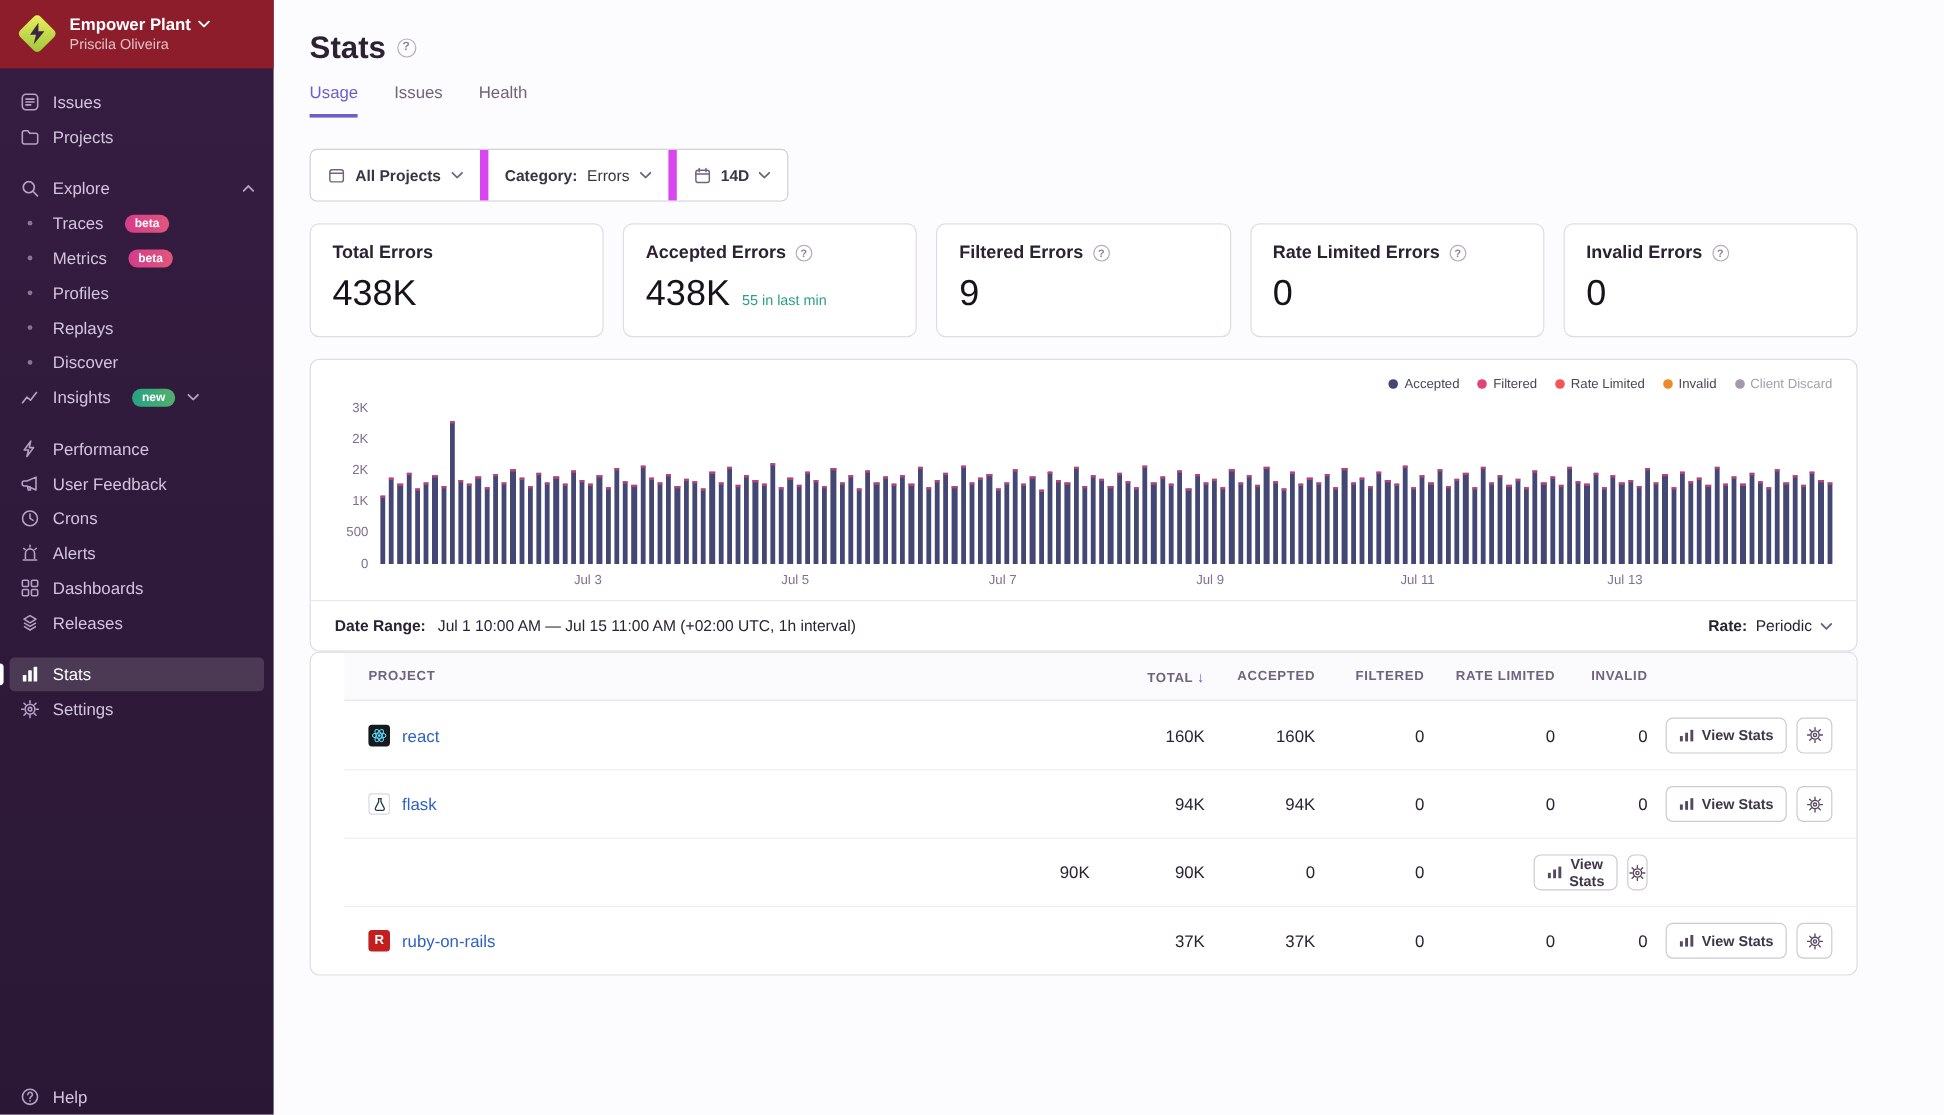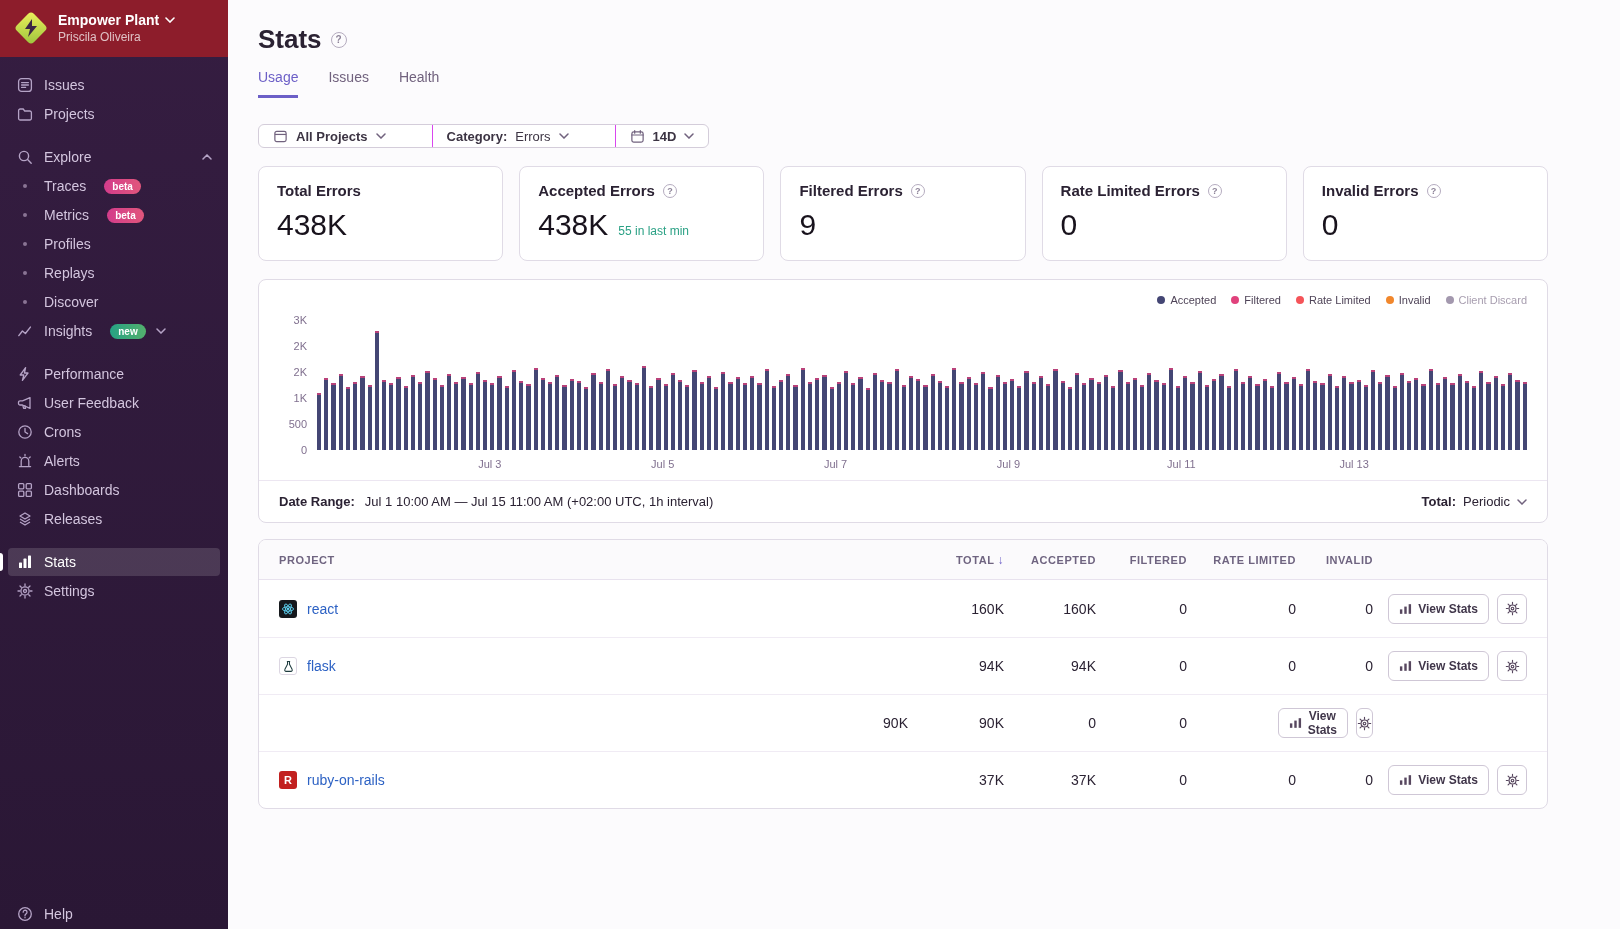--- a/index.html
+++ b/index.html
@@ -47,23 +47,23 @@
   .page-head { display:flex; align-items:center; gap:9px; }
   .page-title { font-size:26px; font-weight:700; color:#2b2233; }
   .qmark { width:16px; height:16px; border-radius:50%; border:1px solid #b5acbf; color:#8d8398; font-size:10px; font-weight:700;
     display:inline-flex; align-items:center; justify-content:center; flex:none; cursor:pointer; }
   .qmark.small { width:14px; height:14px; font-size:9px; }
   .tabs { display:flex; gap:30px; margin-top:14px; }
   .tab { font-size:14px; color:#71627e; padding-bottom:10px; cursor:pointer; border-bottom:3px solid transparent; }
   .tab.active { color:#6C5FC7; border-bottom-color:#6C5FC7; }
 
   .filter-bar { margin-top:26px; display:inline-flex; align-items:stretch; background:#fff; border:1px solid #d4cdda;
-    border-radius:6px; height:24px; font-size:13px; color:#2b2233; }
+    border-radius:6px; height:44px; font-size:13px; color:#2b2233; }
   .filter-seg { display:flex; align-items:center; gap:8px; padding:0 14px; cursor:pointer; color:#3c3443; }
-  .filter-seg + .filter-seg { border-left:1px solid #d946ef;margin-left:32px; }
+  .filter-seg + .filter-seg { border-left:7px solid #d946ef; }
   .fstrong { font-weight:700; }
   .ficon { color:#71627e; }
 
   .cards { display:flex; gap:16px; margin-top:18px; }
   .scard { flex:1; background:#fff; border:1px solid #e0dbe6; border-radius:8px; padding:15px 18px 18px; }
   .scard-title { font-size:15px; font-weight:700; color:#2b2233; display:flex; gap:8px; align-items:center; }
   .scard-value { font-size:30px; color:#18121c; margin-top:9px; display:flex; align-items:baseline; gap:10px; }
   .scard-sub { font-size:12px; color:#2BA185; }
 
   .panel { background:#fff; border:1px solid #e0dbe6; border-radius:8px; }
@@ -84,21 +84,21 @@
   .cf-left { display:flex; gap:10px; align-items:center; }
   .cf-label { font-weight:700; }
   .type-select { display:flex; gap:7px; align-items:center; cursor:pointer; color:#2b2233; }
 
   .search { margin-top:22px; position:relative; }
   .search input { width:100%; height:40px; border:1px solid #d4cdda; border-radius:6px; padding:0 14px 0 38px;
     font-size:14px; color:#2b2233; background:#fff; font-family:inherit; outline:none; }
   .search input::placeholder { color:#94899f; }
   .search .sicon { position:absolute; left:13px; top:12px; color:#94899f; }
 
-  .table-panel { margin-top:16px; overflow:hidden; }
+  .table-panel { overflow:hidden;padding-left:28px; }
   .tgrid { display:grid; grid-template-columns:minmax(0,1fr) 96px 92px 91px 109px 77px 154px; align-items:center; padding:0 20px; }
   .thead { background:#fbfafc; border-bottom:1px solid #e8e2ee; height:40px;
     font-size:11px; font-weight:700; letter-spacing:.05em; color:#6f6480; text-transform:uppercase; }
   .th-num, .tnum { text-align:right; white-space:nowrap; }
   .sort-arrow { color:#6C5FC7; font-size:12px; margin-left:3px; }
   .trow { min-height:57px; }
   .trow + .trow { border-top:1px solid #f0ebf4; }
   .proj { display:flex; align-items:center; gap:10px; min-width:0; }
   .proj a { color:#2D62C4; text-decoration:none; font-size:14px; }
   .picon { width:18px; height:18px; border-radius:3px; display:flex; align-items:center; justify-content:center; flex:none; font-size:11px; font-weight:700; }
@@ -941,21 +941,21 @@
           <span class="x-label" style="left:71.429%">Jul 11</span>
           <span class="x-label" style="left:85.714%">Jul 13</span>
         </div>
     </div>
     <div class="chart-footer">
       <div class="cf-left">
         <span class="cf-label">Date Range:</span>
         <span>Jul 1 10:00 AM — Jul 15 11:00 AM (+02:00 UTC, 1h interval)</span>
       </div>
       <div class="type-select">
-        <span class="cf-label">Total:</span>
+        <span class="cf-label">Rate:</span>
         <span>Periodic</span>
         <svg class="chev" width="10" height="6" viewBox="0 0 10 6">
             <path d="M1 1l4 4 4-4" fill="none" stroke="#71627e" stroke-width="1.5" stroke-linecap="round"></path>
           </svg>
       </div>
     </div>
   </div>
 
 
   <div class="panel table-panel">

